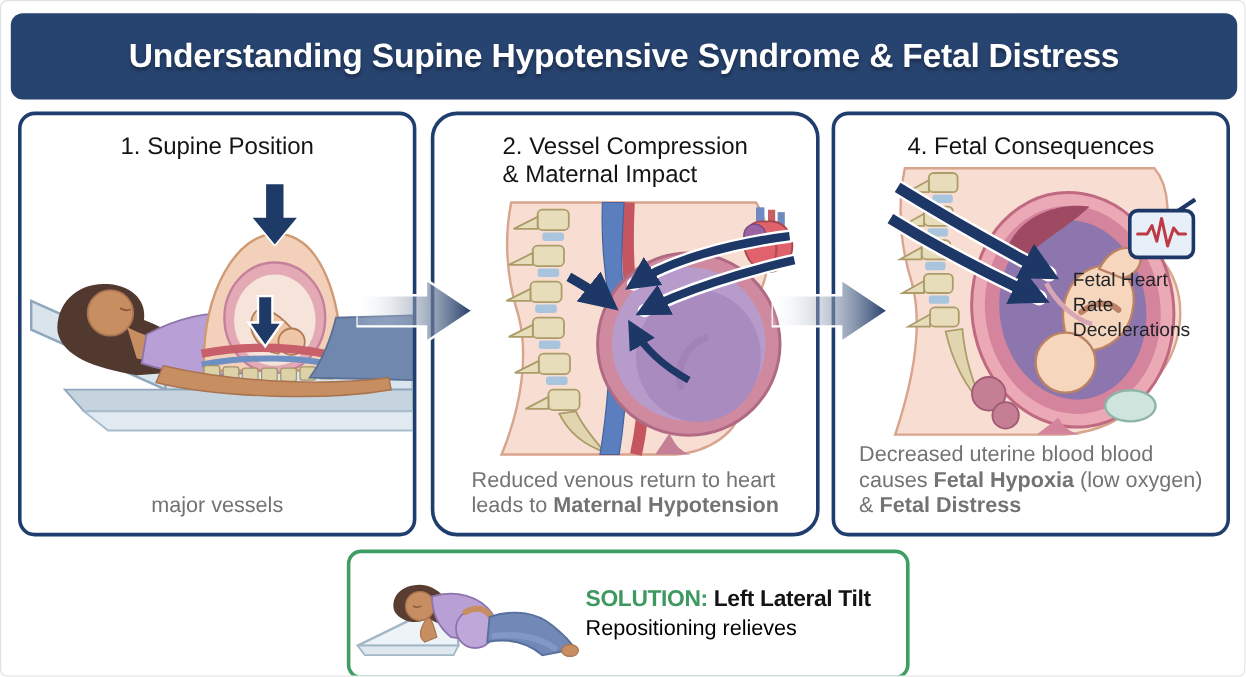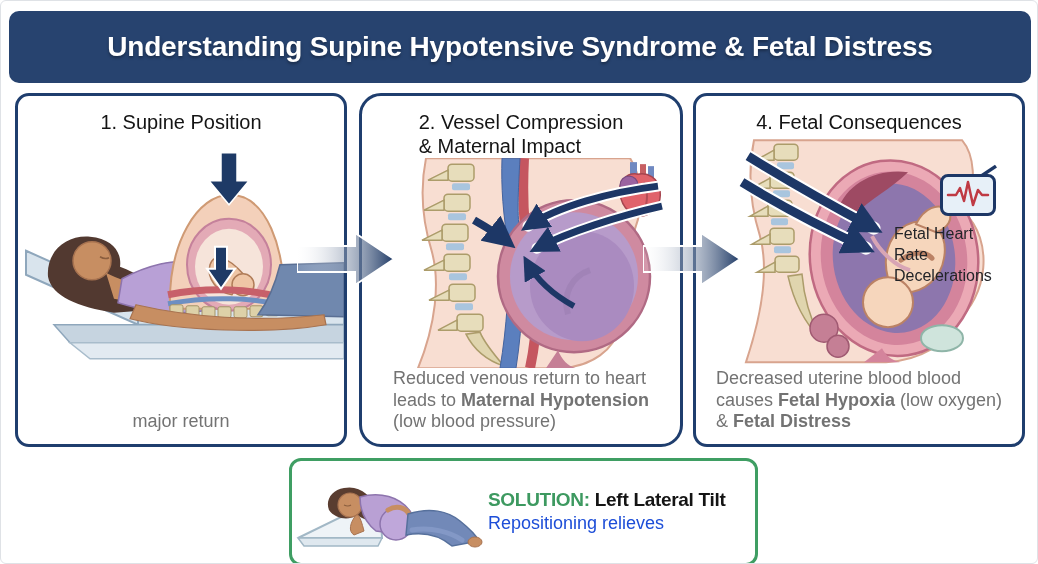--- a/index.html
+++ b/index.html
@@ -29,21 +29,21 @@
   .callout-box { position:absolute; left:244px; top:78px; width:56px; height:42px; background:#e7f0f8; border:3px solid #1d3766; border-radius:8px; display:flex; align-items:center; justify-content:center; z-index:2; }
   .callout-text { position:absolute; left:198px; top:128px; width:132px; text-align:left; font-size:16px; color:#222428; line-height:1.3; z-index:2; }
 
   
   .solution { position:absolute; left:288px; top:457px; width:469px; height:108px; border:3px solid #3f9e63; border-radius:12px; background:#ffffff; display:flex; align-items:center; z-index:1; }
   .solution .illo-wrap { flex:0 0 196px; height:80px; }
   .solution .text-wrap { flex:1; padding-right:8px; }
   .sol-head { font-size:19px; font-weight:bold; letter-spacing:-0.3px; white-space:nowrap; }
   .sol-label { color:#3d9960; }
   .sol-title { color:#141414; }
-  .sol-desc { margin-top:2px; font-size:18px; color:#1d4ed8; line-height:1.22; }
+  .sol-desc { margin-top:2px; font-size:18px; color:#000000; line-height:1.22; }
 </style>
 </head>
 <body>
 
 <div class="canvas">
 
   <header class="banner">
     <h1>Understanding Supine Hypotensive Syndrome &amp; Fetal Distress</h1>
   </header>
 
@@ -80,21 +80,21 @@
           <rect x="232" y="159" width="13" height="11" rx="2" fill="#ddd1a8" stroke="#a3946a"></rect>
           <rect x="248" y="158" width="13" height="11" rx="2" fill="#ddd1a8" stroke="#a3946a"></rect>
         </g>
         <path d="M262,118 L326,116 L326,170 L240,168 C252,152 258,134 262,118 Z" fill="#7088ae" stroke="#5a6f94" stroke-width="1.5"></path>
         <path d="M118,158 C170,170 240,176 306,168 L308,178 C250,188 160,184 112,172 Z" fill="#c78e62" stroke="#a87350" stroke-width="1.2"></path>
       </g>
 
       <polygon points="203,6 219,6 219,34 231,34 211,58 191,34 203,34" fill="#1e3a66" stroke="#ffffff" stroke-width="1.5"></polygon>
       <polygon points="197,100 209,100 209,122 217,122 203,142 189,122 197,122" fill="#1e3a66" stroke="#ffffff" stroke-width="2"></polygon>
     </svg>
-    <p class="caption"><br><span>major return</span></p>
+    <p class="caption"><br><span>major vessels</span></p>
   </section>
 
   <section class="panel panel-2">
     <h2><span>2. Vessel Compression</span><br><span>&amp; Maternal Impact</span></h2>
     <svg class="illo" viewBox="0 0 318 210">
       <defs>
         <marker id="ah2" viewBox="0 0 10 10" refX="7" refY="5" markerWidth="4" markerHeight="4" orient="auto-start-reverse">
           <path d="M0,0 L10,5 L0,10 Z" fill="#1d3766"></path>
         </marker>
       </defs>
@@ -145,21 +145,21 @@
       </g>
       <g>
         <path d="M296,28 C248,34 196,48 166,68" stroke="#ffffff" stroke-width="11" fill="none" stroke-linecap="round"></path>
         <path d="M300,48 C256,58 206,74 175,90" stroke="#ffffff" stroke-width="11" fill="none" stroke-linecap="round"></path>
         <path d="M296,28 C248,34 196,48 166,68" stroke="#1d3766" stroke-width="7" fill="none" marker-end="url(#ah2)"></path>
         <path d="M300,48 C256,58 206,74 175,90" stroke="#1d3766" stroke-width="7" fill="none" marker-end="url(#ah2)"></path>
         <path d="M112,62 C126,70 136,76 146,84" stroke="#1d3766" stroke-width="8" fill="none" marker-end="url(#ah2)"></path>
         <path d="M212,148 C190,136 174,120 165,104" stroke="#1d3766" stroke-width="6" fill="none" marker-end="url(#ah2)"></path>
       </g>
     </svg>
-    <p class="caption"><span>Reduced venous return to heart</span><br><span>leads to </span><b>Maternal Hypotension</b><br><span>(low blood pressure)</span></p>
+    <p class="caption"><span>Reduced venous return to heart</span><br><span>leads to </span><b>Maternal Hypotension</b><br></p>
   </section>
 
   <section class="panel panel-3">
     <h2><span>4. Fetal Consequences</span></h2>
     <svg class="illo" viewBox="0 0 326 222">
       <defs>
         <marker id="ah3" viewBox="0 0 10 10" refX="7" refY="5" markerWidth="3.6" markerHeight="3.6" orient="auto-start-reverse">
           <path d="M0,0 L10,5 L0,10 Z" fill="#1d3766"></path>
         </marker>
       </defs>

